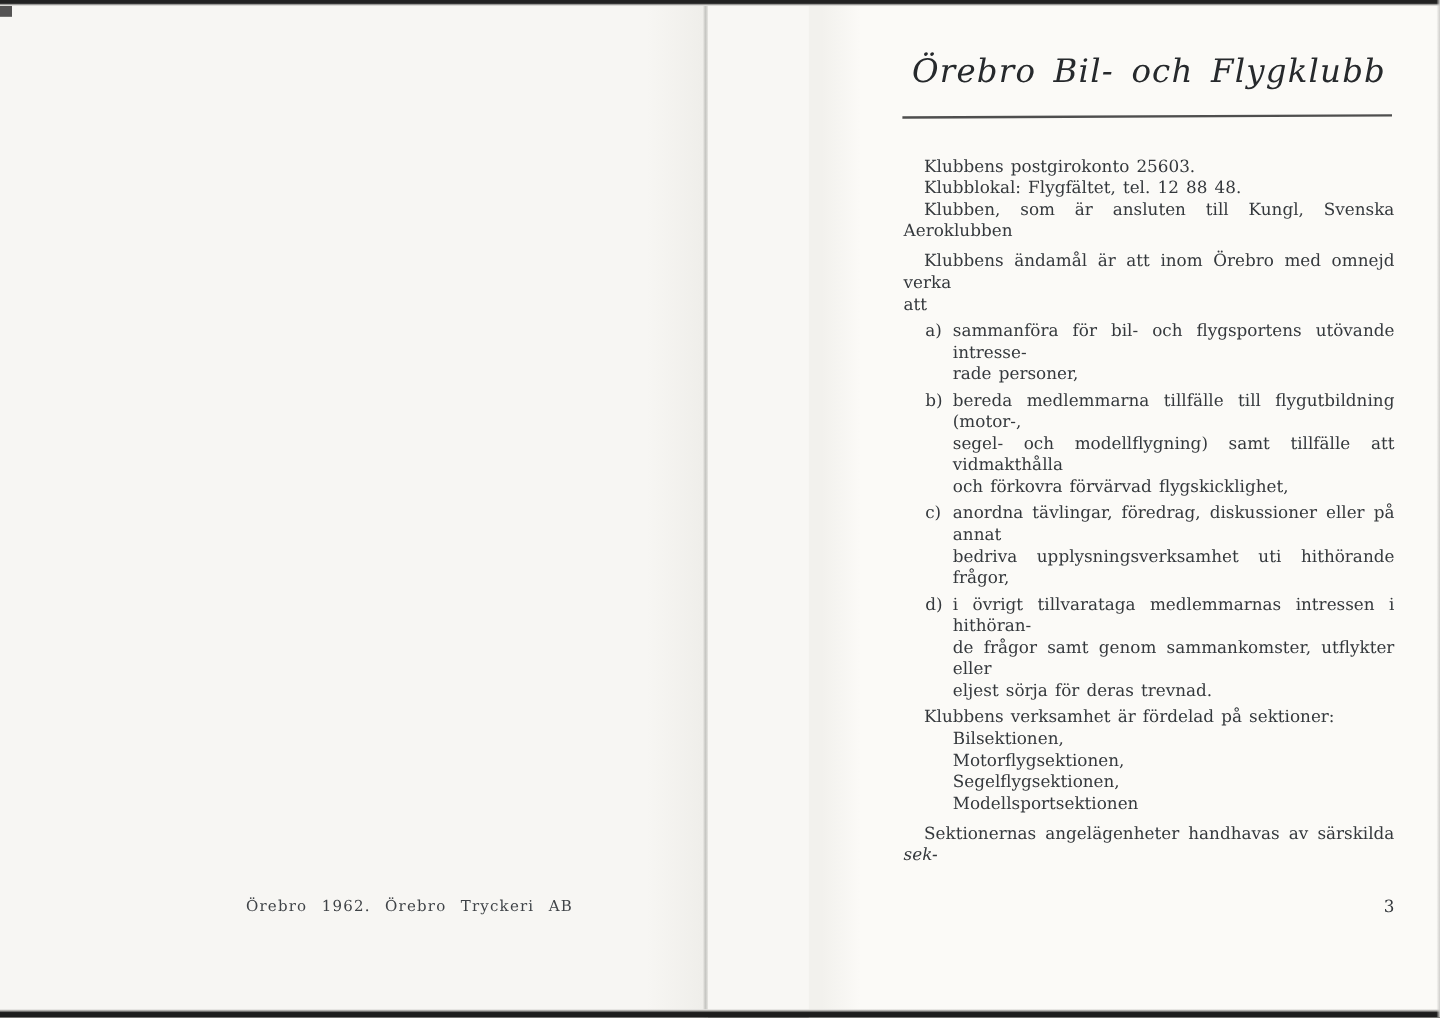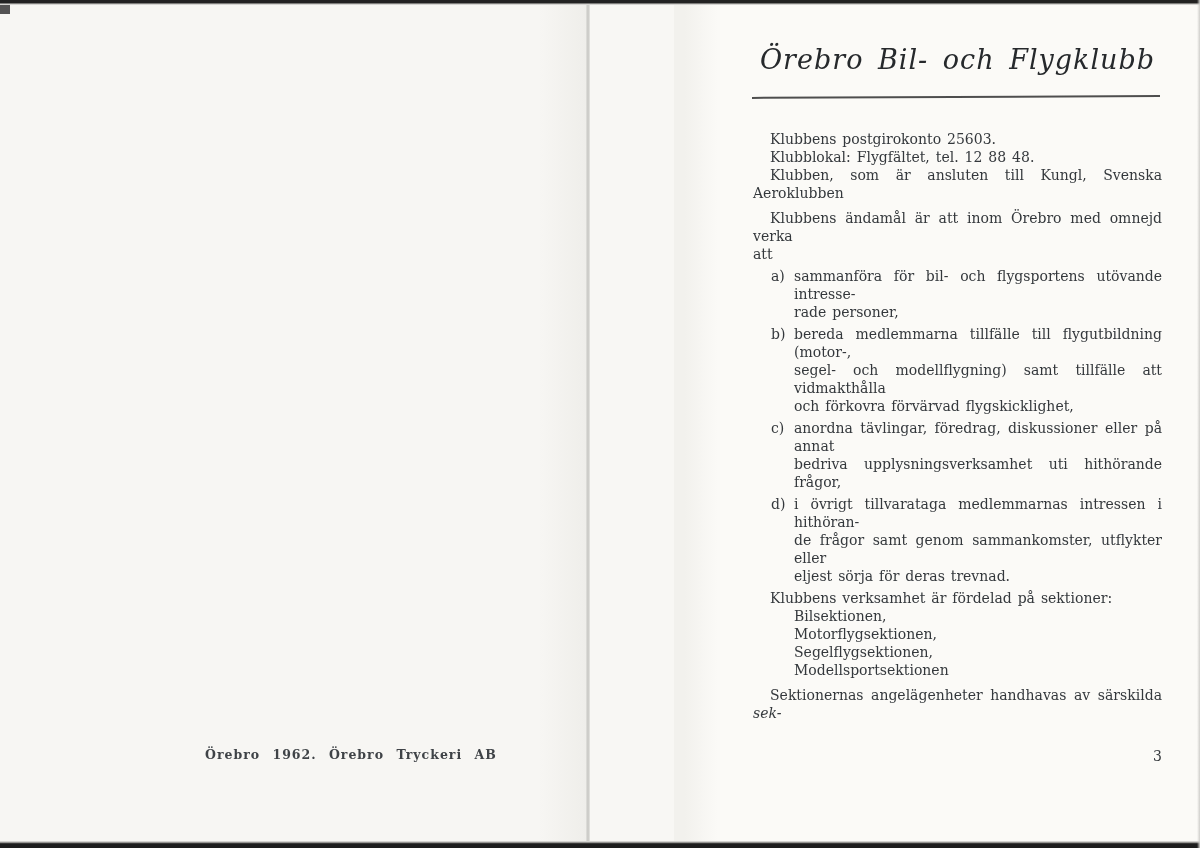--- a/index.html
+++ b/index.html
@@ -1,19 +1,19 @@
 <!DOCTYPE html>
 <html><head>
 <meta charset="utf-8">
 <style>
   html,body{margin:0;padding:0;background:#111;}
   .shot{position:relative;width:1200px;height:848px;overflow:hidden;
         background:#f8f7f4;font-family:"DejaVu Serif","Liberation Serif",serif;}
   .page{position:absolute;top:0;height:100%;}
-  .page.left{left:0;width:586px;background:linear-gradient(to right,#f7f6f3 0 92%,#efeeea 100%);font-weight:bold;}
+  .page.left{left:0;width:586px;background:linear-gradient(to right,#f7f6f3 0 92%,#efeeea 100%);}
   .page.right{left:626px;width:721px;background:linear-gradient(to right,#f2f1ed 0 1.5%,#fbfaf7 6%);margin-left:48px;}
   .gutter{position:absolute;top:0;left:586px;width:4px;height:100%;
           background:linear-gradient(to right,#e3e2de,#c6c6c2 50%,#e8e7e3);}
   .edge-top{position:absolute;top:0;left:0;width:100%;height:5px;
             background:linear-gradient(to bottom,#222 0 55%,#b9b8b5 80%,#f2f1ee 100%);}
   .edge-bottom{position:absolute;bottom:0;left:0;width:100%;height:7px;
             background:linear-gradient(to top,#1d1d1d 0 60%,#9f9e9b 80%,#f0efec 100%);}
   .edge-right{position:absolute;top:0;right:0;width:3px;height:100%;
             background:linear-gradient(to left,#cfcecb,rgba(207,206,203,0));}
   .title{position:absolute;top:44px;left:79px;width:409px;margin:0;

